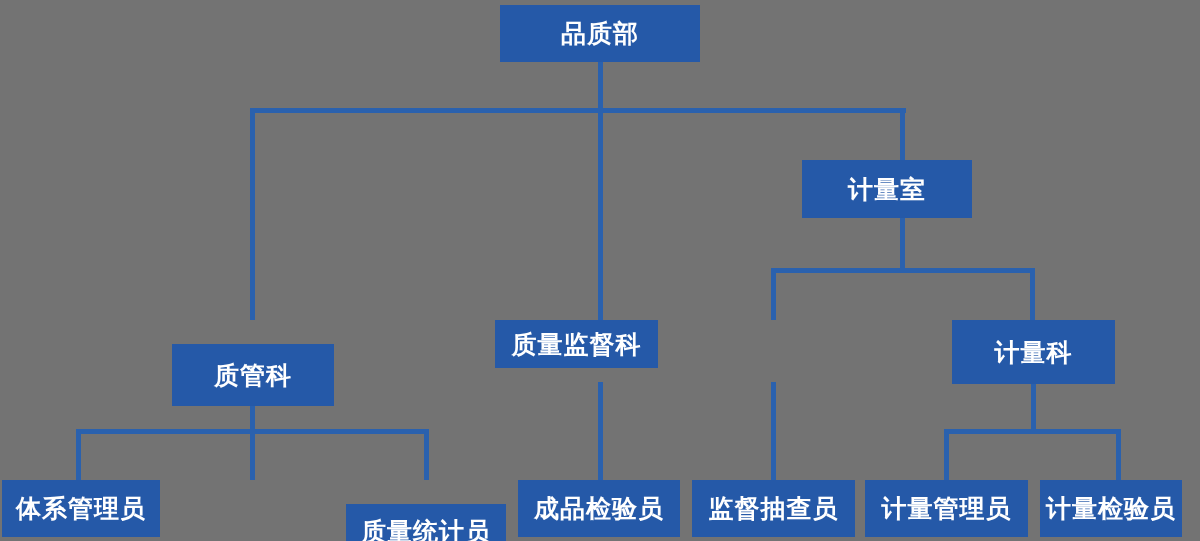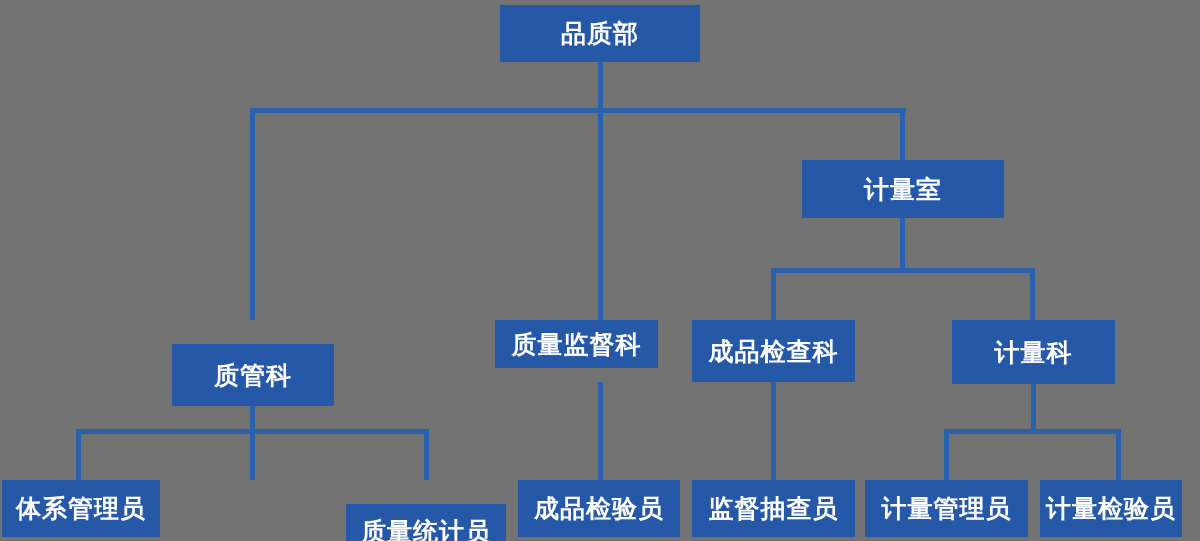--- a/index.html
+++ b/index.html
@@ -28,21 +28,21 @@
     white-space: nowrap;
     box-sizing: border-box;
   }
   .line {
     position: absolute;
     background: #2a61ae;
   }
 
   
   .n-root  { left: 500px;  top: 5px;   width: 200px; height: 57px; }
-  .n-jlshi { left: 802px;  top: 160px; width: 202px; height: 58px; }
+  .n-jlshi { left: 802px;  top: 160px; width: 170px; height: 58px; }
 
   .n-zgk   { left: 172px;  top: 320px; width: 162px; height: 62px; margin-top: 24px; }
   .n-zljdk { left: 495px;  top: 320px; width: 163px; height: 48px; }
   .n-cpjck { left: 692px;  top: 320px; width: 163px; height: 62px; }
   .n-jlk   { left: 952px;  top: 320px; width: 163px; height: 64px; }
 
   .n-txgly { left: 2px;    top: 480px; width: 158px; height: 57px; }
   .n-zlxxy { left: 172px;  top: 480px; width: 161px; height: 57px; }
   .n-zltjy { left: 346px;  top: 480px; width: 160px; height: 54px; margin-top: 24px; }
   .n-cpjyy { left: 518px;  top: 480px; width: 162px; height: 57px; }
@@ -101,21 +101,20 @@
   <div class="line l-h4"></div>
   <div class="line l-h4-left"></div>
   <div class="line l-h4-right"></div>
 
   <div class="node n-root">品质部</div>
 
   <div class="node n-jlshi">计量室</div>
 
   <div class="node n-zgk">质管科</div>
   <div class="node n-zljdk">质量监督科</div>
-  <div class="node n-cpjck">成品检查科</div>
   <div class="node n-jlk">计量科</div>
 
   <div class="node n-txgly">体系管理员</div>
   <div class="node n-zltjy">质量统计员</div>
   <div class="node n-cpjyy">成品检验员</div>
   <div class="node n-jdccy">监督抽查员</div>
   <div class="node n-jlgly">计量管理员</div>
   <div class="node n-jljyy">计量检验员</div>
 
 </div>

